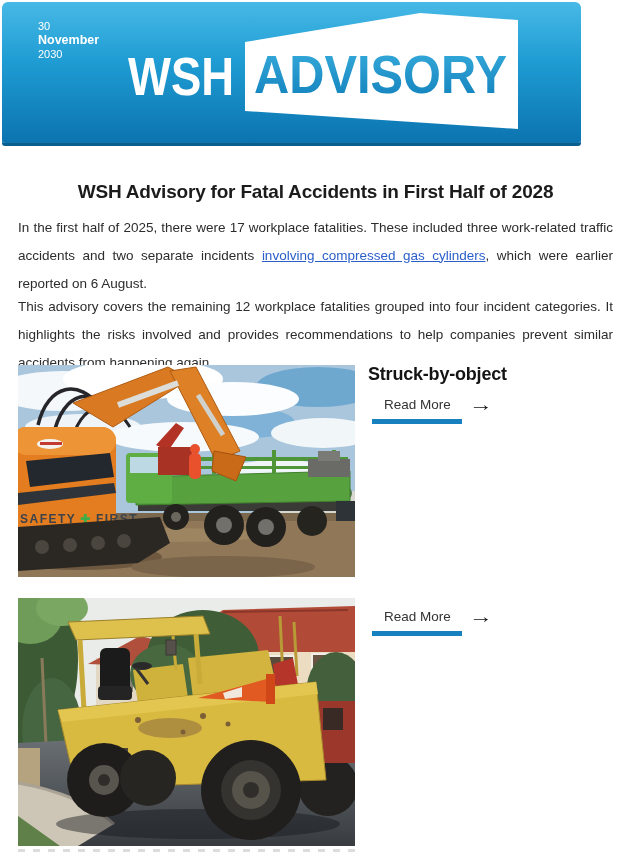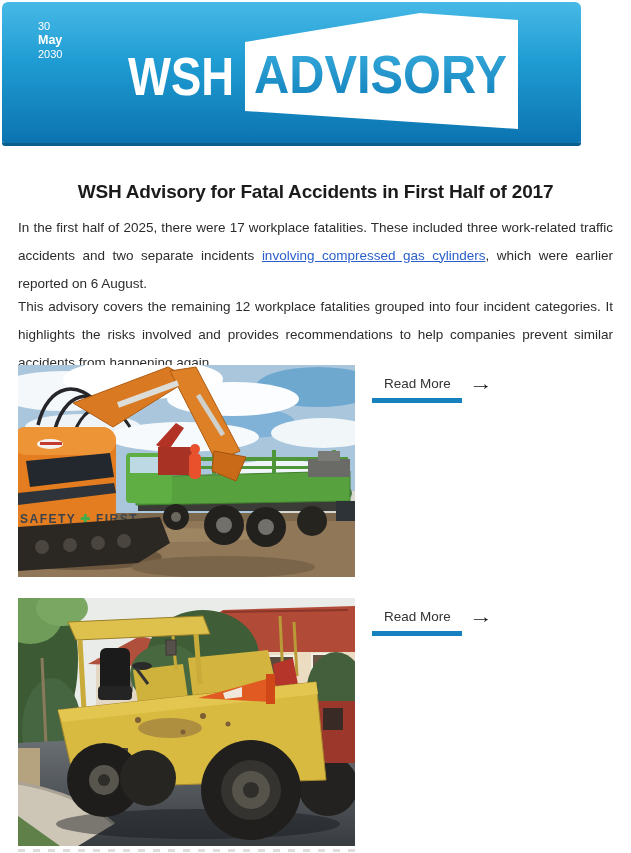--- a/index.html
+++ b/index.html
@@ -51,37 +51,37 @@
     position:absolute;left:18px;top:849px;width:337px;height:3px;opacity:.45;
     background:repeating-linear-gradient(90deg,#b5b2ae 0 7px,transparent 7px 15px);
   }
 </style>
 </head>
 <body>
 
 <header class="masthead">
   <div class="date-block">
     <span class="date-day">30</span>
-    <span class="date-month">May</span>
+    <span class="date-month">November</span>
     <span class="date-year">2030</span>
   </div>
   <svg class="logo-svg" width="398" height="126" viewBox="0 0 398 126">
     <defs>
       <linearGradient id="advGrad" x1="0" y1="0" x2="0" y2="1">
         <stop offset="0" stop-color="#3aaede" style="stop-color:var(--advisory_top)"></stop>
         <stop offset="1" stop-color="#0f7fba" style="stop-color:var(--advisory_bottom)"></stop>
       </linearGradient>
     </defs>
     <text x="4" y="85" font-size="54" font-weight="bold" fill="#ffffff" textLength="106" lengthAdjust="spacingAndGlyphs">WSH</text>
     <polygon points="121,32 296,3 394,10 394,119 121,101" fill="#ffffff"></polygon>
     <text x="130" y="83" font-size="54" font-weight="bold" fill="url(#advGrad)" textLength="253" lengthAdjust="spacingAndGlyphs">ADVISORY</text>
   </svg>
 </header>
 
-<h1 class="article-title">WSH Advisory for Fatal Accidents in First Half of 2017</h1>
+<h1 class="article-title">WSH Advisory for Fatal Accidents in First Half of 2028</h1>
 
 <p class="para para-1"><span>In the first half of 2025, there were 17 workplace fatalities. These included three work-related traffic accidents and two separate incidents </span><span class="inline-link">involving compressed gas cylinders</span><span>, which were earlier reported on 6 August.</span></p>
 
 <p class="para para-2">This advisory covers the remaining 12 workplace fatalities grouped into four incident categories. It highlights the risks involved and provides recommendations to help companies prevent similar accidents from happening again.</p>
 
 <svg class="photo photo-1" width="337" height="212" viewBox="0 0 337 212">
   <rect width="337" height="152" fill="#a9c6dd"></rect>
   <ellipse cx="300" cy="22" rx="62" ry="20" fill="#6fa8cf"></ellipse>
   <ellipse cx="235" cy="58" rx="42" ry="15" fill="#7fb2d6"></ellipse>
   <ellipse cx="45" cy="26" rx="70" ry="20" fill="#f4f8fa"></ellipse>
@@ -146,20 +146,21 @@
     <text x="2" y="158" font-size="12" font-weight="bold" letter-spacing="1.5" fill="#3c434b"><tspan>SAFETY</tspan><tspan dx="4" fill="#3fae49">✚</tspan><tspan dx="4">FIRST</tspan></text>
     <polygon points="0,162 142,152 152,178 120,198 0,206" fill="#2b2723"></polygon>
     <circle cx="24" cy="182" r="7" fill="#4a453e"></circle>
     <circle cx="52" cy="180" r="7" fill="#4a453e"></circle>
     <circle cx="80" cy="178" r="7" fill="#4a453e"></circle>
     <circle cx="106" cy="176" r="7" fill="#4a453e"></circle>
   </g>
 </svg>
 
 <div class="section-col col-1">
+  <h2 class="section-heading">Struck-by-object</h2>
   <div class="read-more">
     <span>Read More</span>
     <span class="arrow">→</span>
   </div>
   <div class="accent-bar"></div>
 </div>
 
 <svg class="photo photo-2" width="337" height="248" viewBox="0 0 337 248">
   <rect width="337" height="150" fill="#e9ece9"></rect>
 

